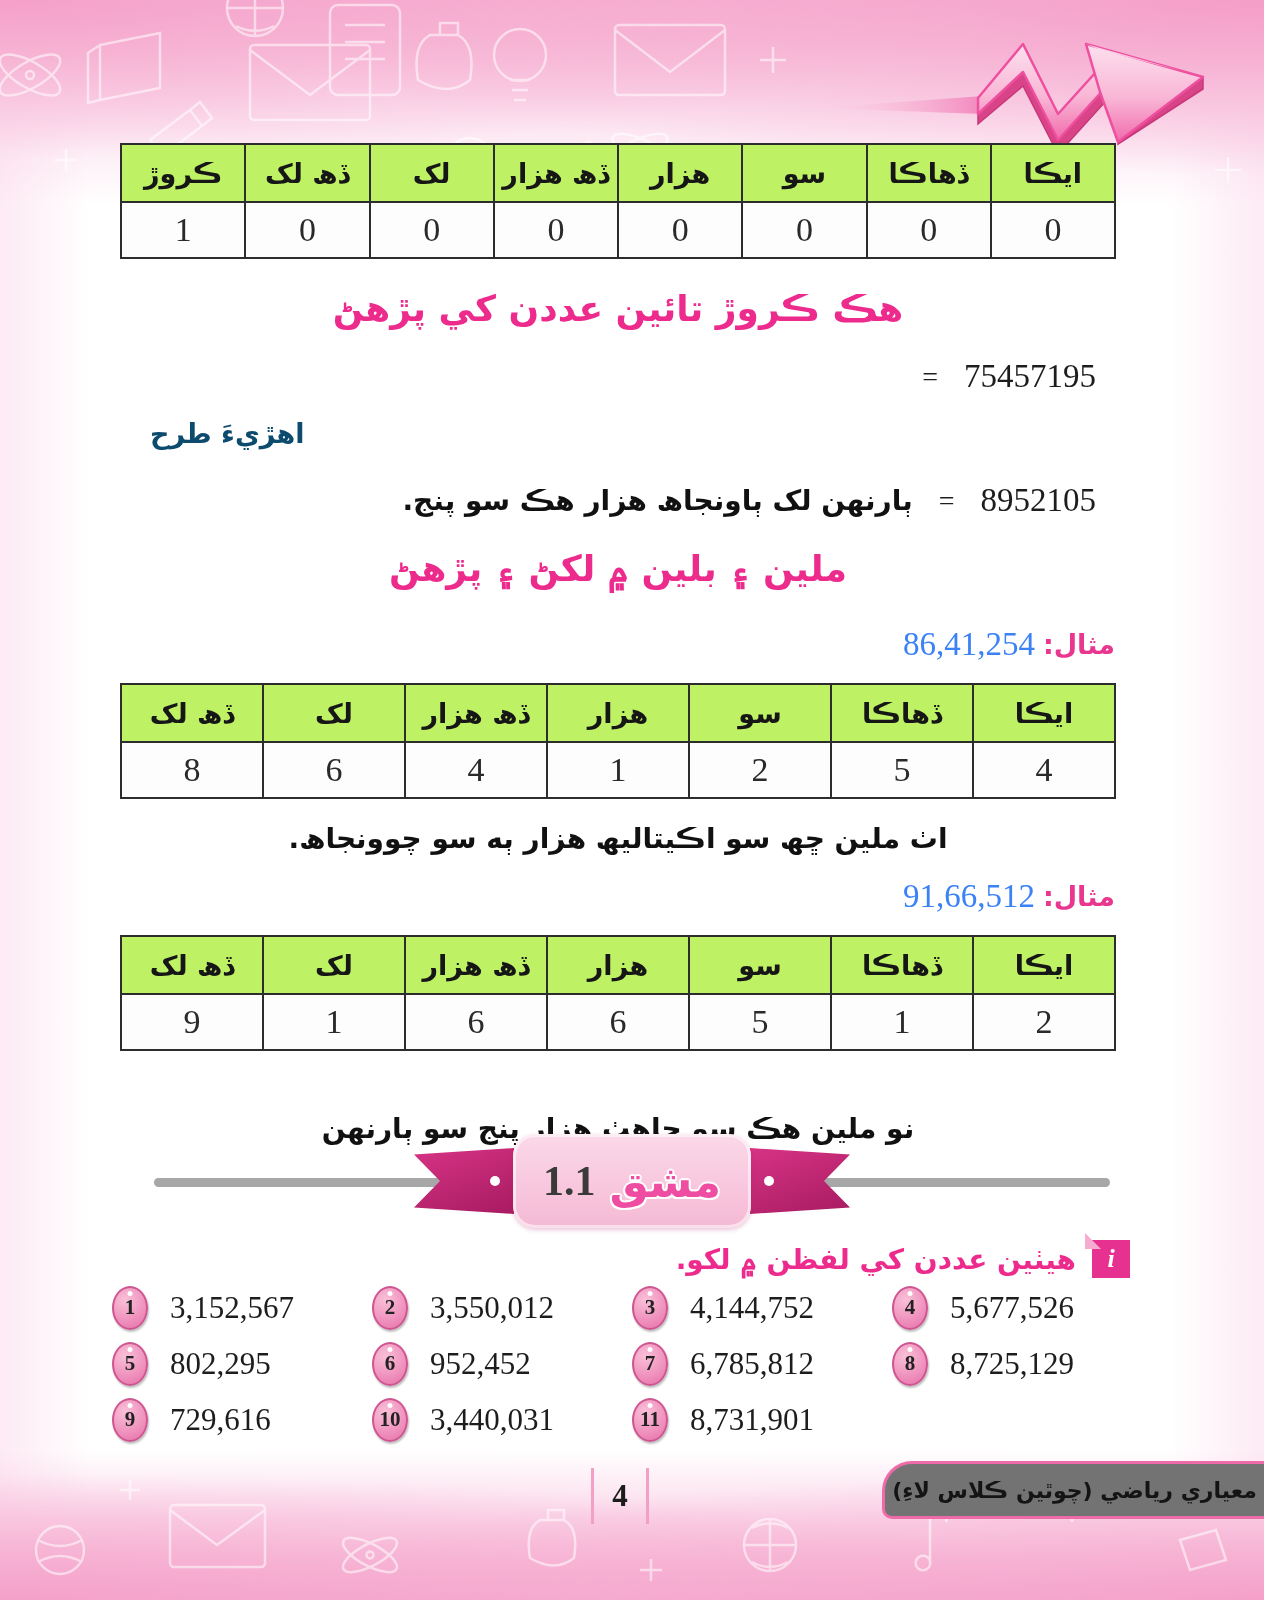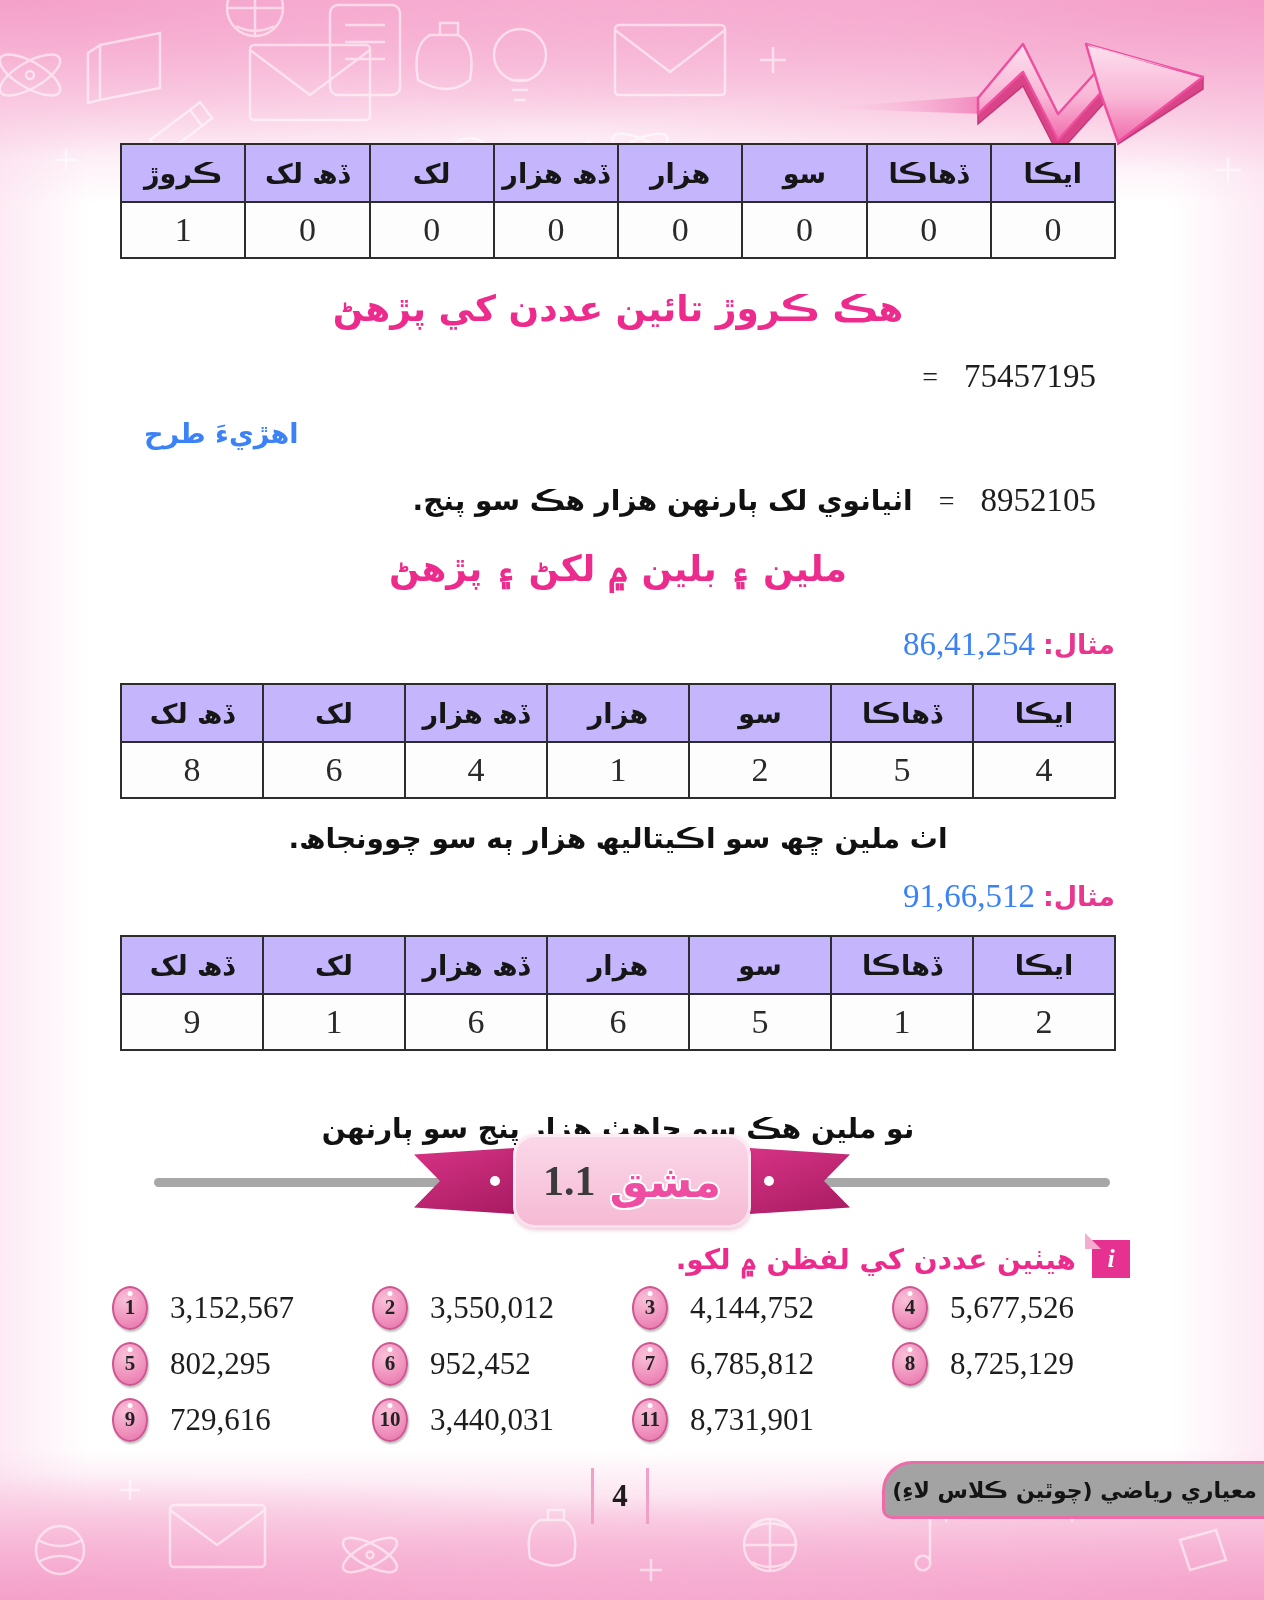--- a/index.html
+++ b/index.html
@@ -27,36 +27,36 @@
       radial-gradient(ellipse at 0% 100%, rgba(244,154,198,.8), rgba(244,154,198,0) 60%),
       radial-gradient(ellipse at 100% 100%, rgba(244,154,198,.8), rgba(244,154,198,0) 60%),
       linear-gradient(0deg, #f7bcd9 0%, #fbd9ea 55%, rgba(253,238,246,0) 100%);
   }
   .doodles { position:absolute; left:0; top:0; }
   
   .arrow3d { position:absolute; left:818px; top:22px; }
   
   table.pv { position:absolute; left:120px; width:996px; border-collapse:collapse; table-layout:fixed; background:#fff; }
   table.pv td { border:2.5px solid #2d2d2d; text-align:center; vertical-align:middle; overflow:hidden; }
-  table.pv tr.head td { background:#c4b5fd; font-weight:bold; font-size:27px; color:#161616; height:58px; }
+  table.pv tr.head td { background:#bef264; font-weight:bold; font-size:27px; color:#161616; height:58px; }
   table.pv tr.vals td { background:#fdfdfd; font-family:"Liberation Serif", serif; font-size:34px; color:#2a2a2a; height:56px; }
   .t1 { top:143px; }
   .t2 { top:683px; }
   .t3 { top:935px; }
   
   .heading { position:absolute; left:120px; width:996px; text-align:center; color:#ec2b8d; font-weight:bold; font-size:36px; }
   .h1 { top:288px; }
   .h2 { top:548px; }
   .eqline { position:absolute; right:168px; direction:rtl; display:flex; align-items:center; gap:26px; }
   .eq-num { font-family:"Liberation Serif", serif; font-size:33px; color:#1d1d1d; direction:ltr; unicode-bidi:embed; }
   .eq-sign { font-family:"Liberation Serif", serif; font-size:28px; color:#1d1d1d; }
   .eq-words { font-weight:bold; font-size:28px; color:#111; }
   .l1 { top:358px; }
   .l2 { top:482px; }
-  .similarly { position:absolute; left:144px; top:418px; color:#3b82f6; font-weight:bold; font-size:27px; direction:rtl; }
+  .similarly { position:absolute; left:150px; top:418px; color:#0c4a6e; font-weight:bold; font-size:27px; direction:rtl; }
   .misal { position:absolute; right:149px; direction:rtl; display:flex; align-items:center; gap:8px; }
   .misal .lbl { color:#e9368f; font-weight:bold; font-size:27px; }
   .misal .n { font-family:"Liberation Serif", serif; font-size:33px; color:#3b82f6; direction:ltr; unicode-bidi:embed; }
   .m1 { top:626px; }
   .m2 { top:878px; }
   .words-line { position:absolute; left:120px; width:996px; text-align:center; direction:rtl; font-weight:bold; font-size:28px; color:#111; }
   .w1 { top:822px; }
   .w2 { top:1112px; }
   
   .banner { position:absolute; left:120px; top:1132px; width:1024px; height:100px; }
@@ -93,21 +93,21 @@
     display:flex; align-items:center; justify-content:center; }
   .badge::before { content:""; position:absolute; top:3px; left:50%; transform:translateX(-50%);
     width:5px; height:5px; border-radius:50%; background:#fff; }
   .badge span { font-family:"Liberation Serif", serif; font-weight:bold; font-size:21px; color:#222; }
   .ex-num { font-family:"Liberation Serif", serif; font-size:31px; color:#1d1d1d; }
   
   .pageno { position:absolute; left:591px; top:1468px; width:58px; height:56px; line-height:56px; text-align:center;
     border-left:3px solid #f3a0c6; border-right:3px solid #f3a0c6;
     font-family:"Liberation Serif", serif; font-weight:bold; font-size:31px; color:#1c1c1c; }
   .footer-box { position:absolute; right:0; top:1461px; width:382px; height:58px;
-    background:#a3a3a3; border:3px solid #ef6aa9; border-right:none; border-radius:30px 0 0 10px;
+    background:#737373; border:3px solid #ef6aa9; border-right:none; border-radius:30px 0 0 10px;
     display:flex; align-items:center; justify-content:center; direction:rtl;
     font-weight:bold; font-size:22px; color:#141414; }
 </style>
 </head>
 <body>
 
 <div class="band band-top">
   <svg class="doodles" width="1264" height="205" viewBox="0 0 1264 205">
     <g stroke="#ffffff" stroke-width="2.5" fill="none" opacity="0.55">
       <rect x="250" y="45" width="120" height="75" rx="4"></rect>
@@ -189,21 +189,21 @@
 <div class="eqline l1">
   <span class="eq-num">75457195</span>
   <span class="eq-sign">=</span>
 </div>
 
 <div class="similarly">اهڙيءَ طرح</div>
 
 <div class="eqline l2">
   <span class="eq-num">8952105</span>
   <span class="eq-sign">=</span>
-  <span class="eq-words">اٺيانوي لک ٻارنهن هزار هڪ سو پنج.</span>
+  <span class="eq-words">ٻارنهن لک ٻاونجاھ هزار هڪ سو پنج.</span>
 </div>
 
 <div class="heading h2" dir="rtl">ملين ۽ بلين ۾ لکڻ ۽ پڙهڻ</div>
 
 <div class="misal m1">
   <span class="lbl">مثال:</span>
   <span class="n">86,41,254</span>
 </div>
 
 <table class="pv t2" dir="rtl">

